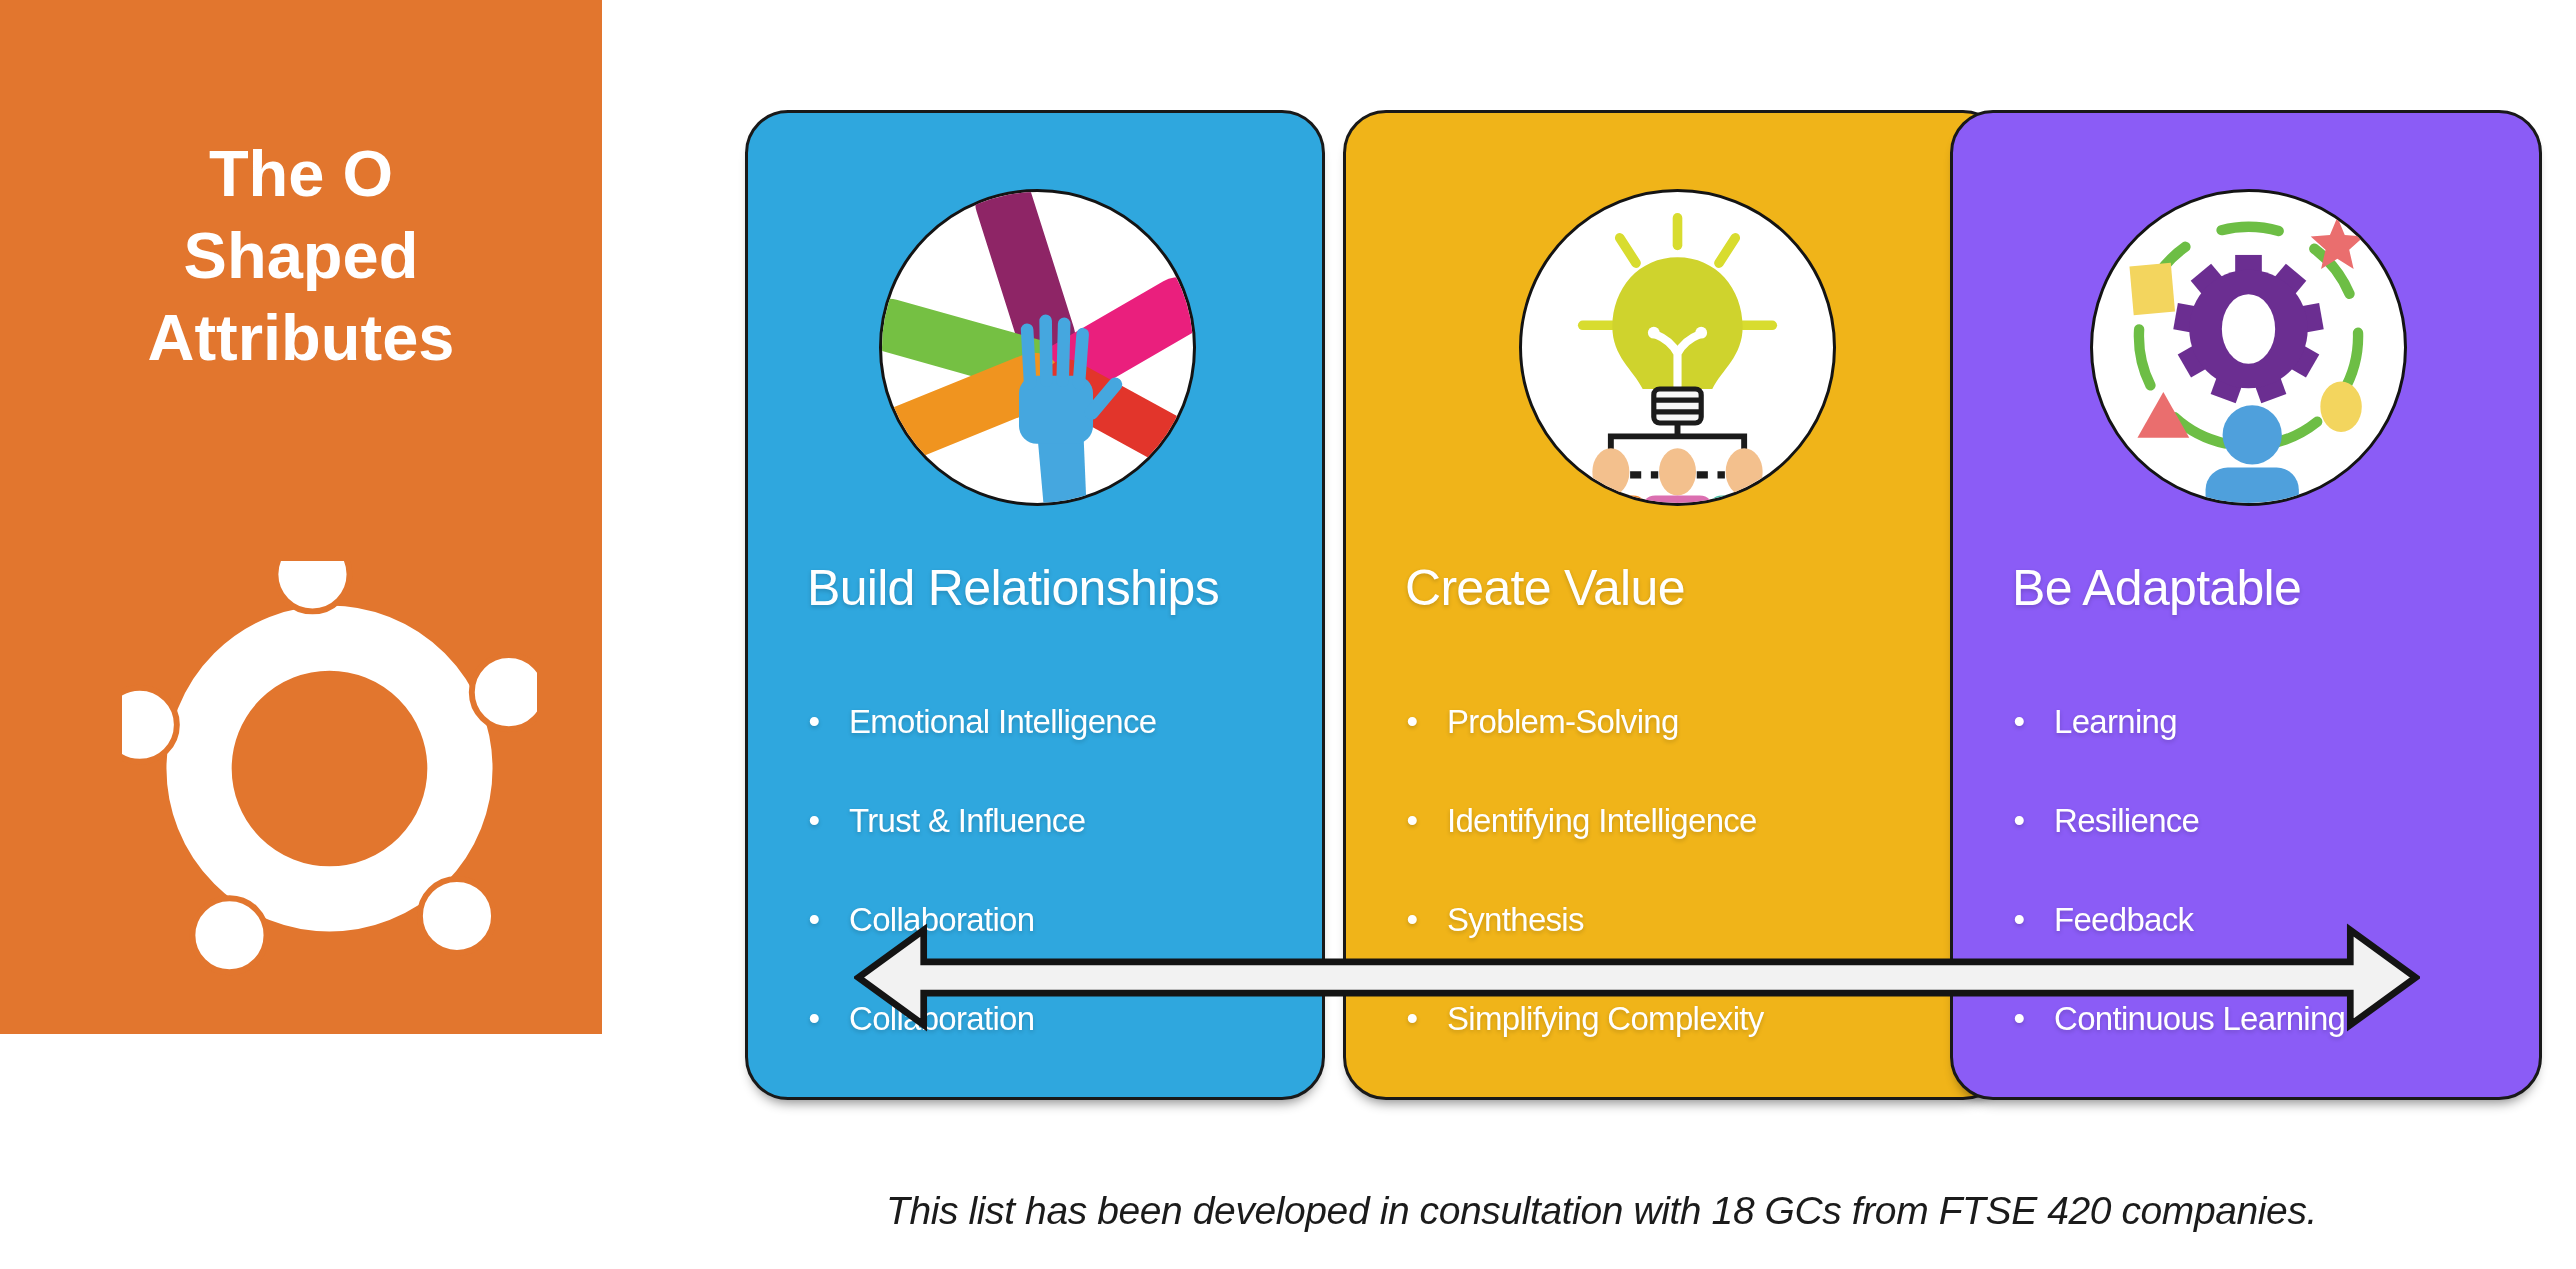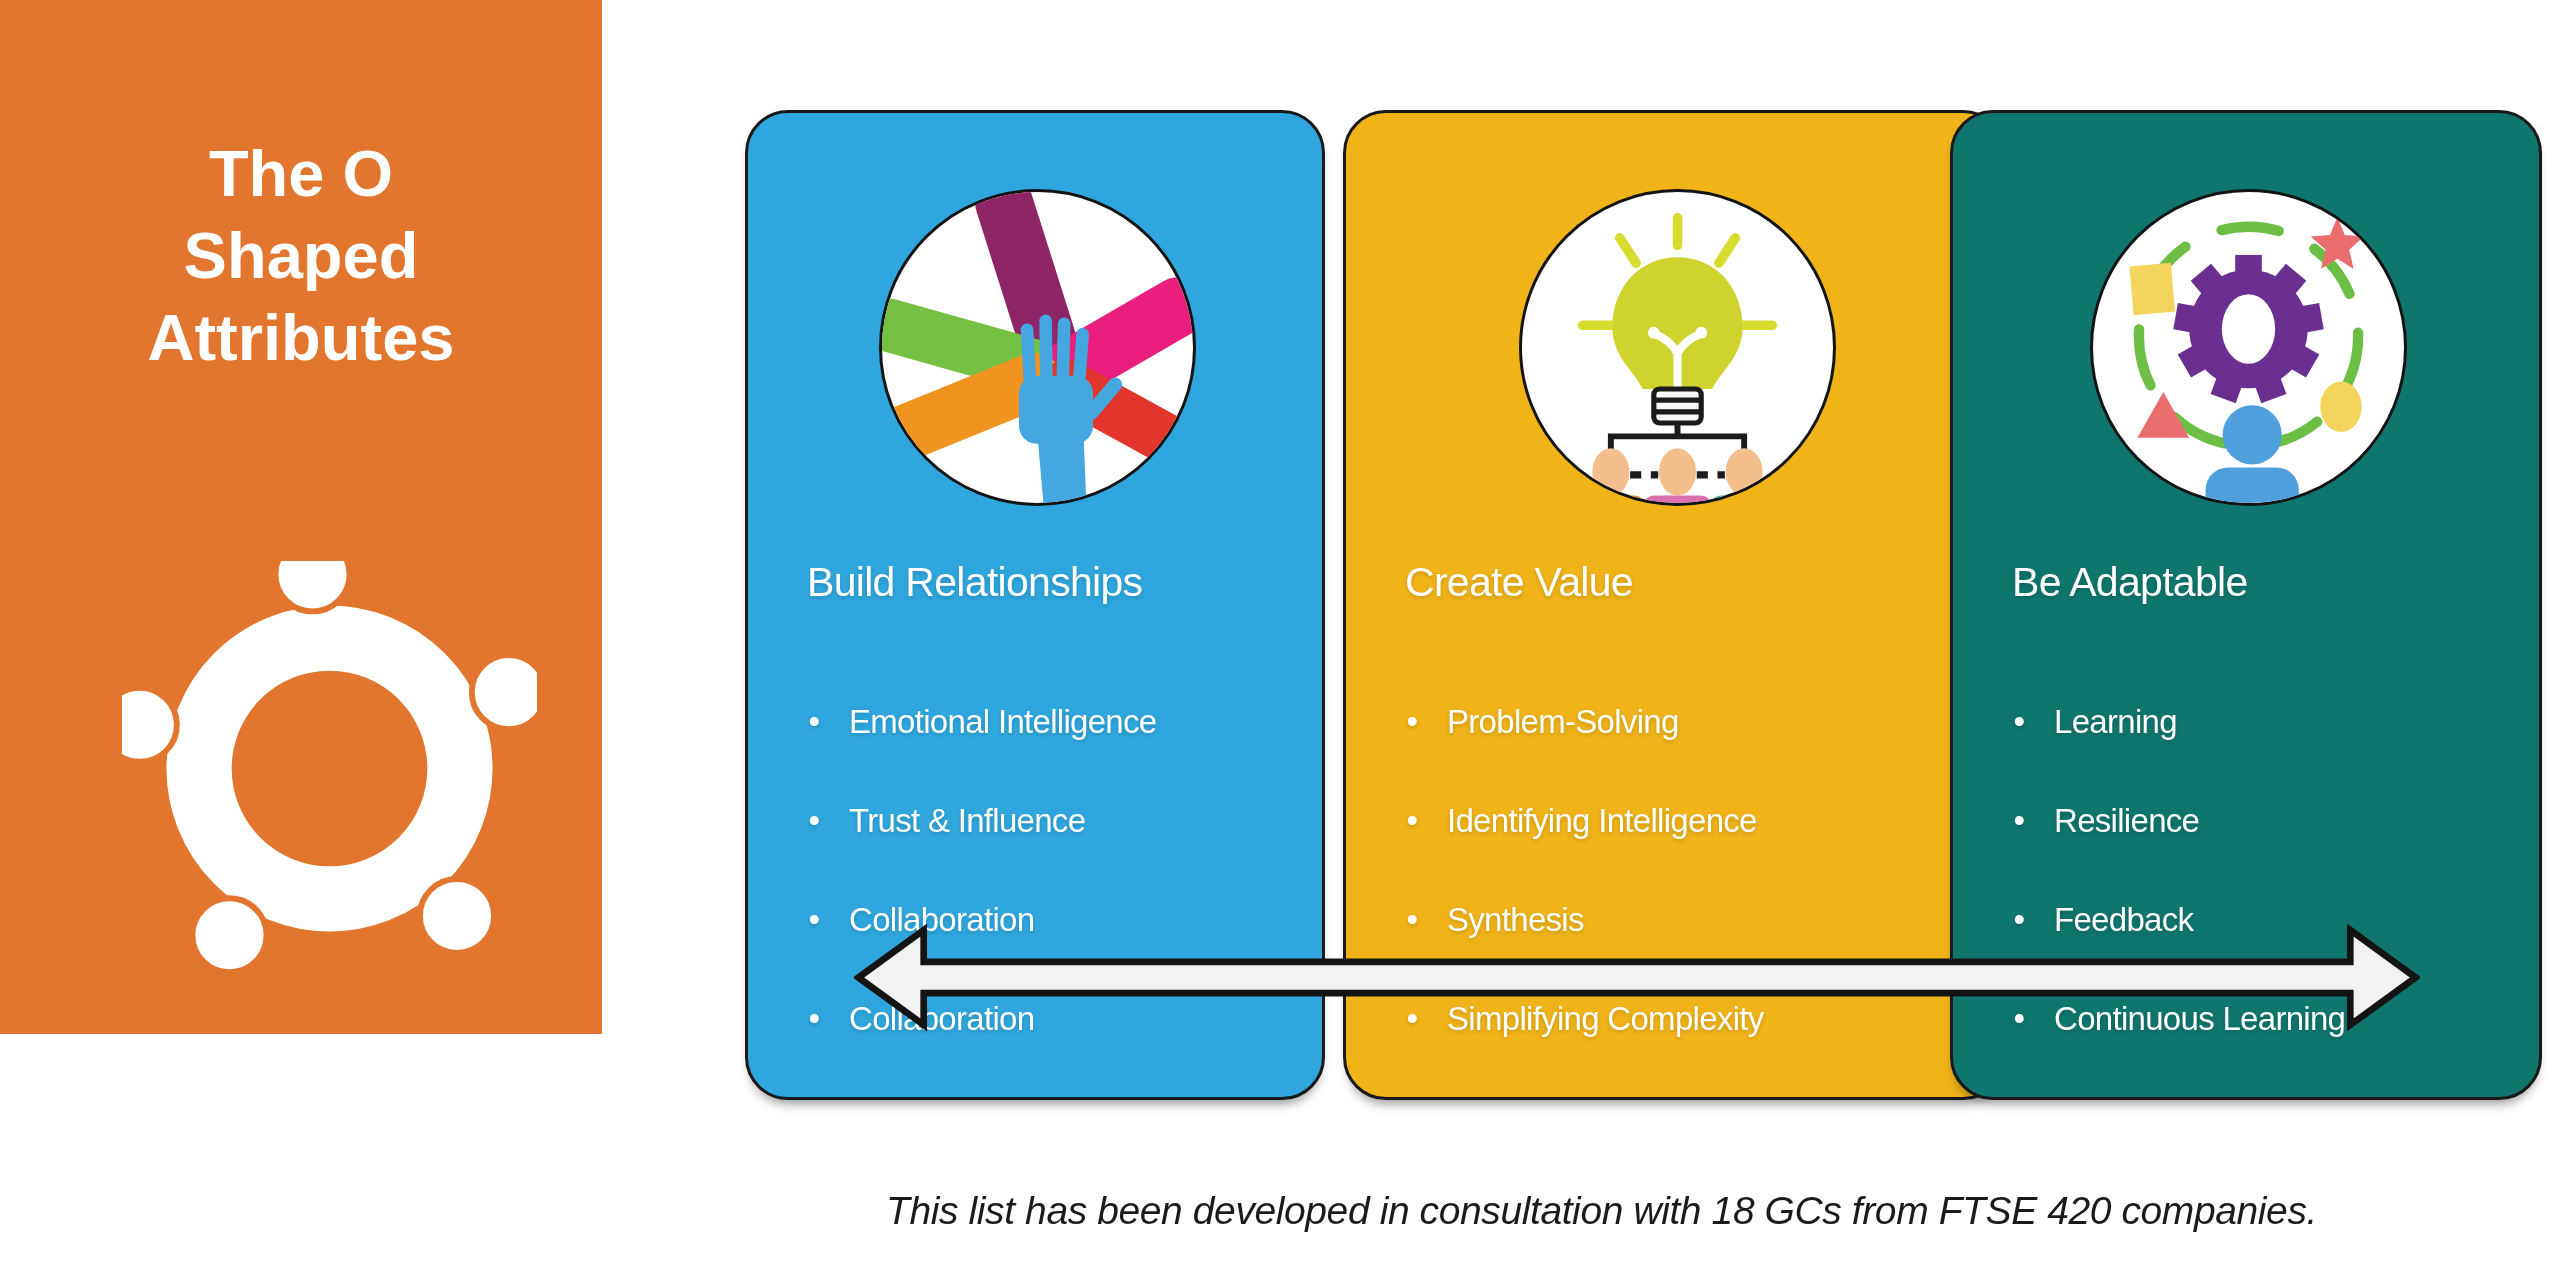--- a/index.html
+++ b/index.html
@@ -13,21 +13,21 @@
   
   .card{position:absolute;top:110px;height:990px;border:3px solid #191919;border-radius:43px;
         box-shadow:0 9px 12px -6px rgba(0,0,0,0.45);box-sizing:border-box;}
   .card-blue  {left:745px;width:580px;}
   .card-yellow{left:1343px;width:663px;}
   .card-green {left:1950px;width:592px;}
   .card-circle{position:absolute;top:76px;left:50%;margin-left:-156px;width:311px;height:311px;
                background:#ffffff;border:3px solid #141414;border-radius:50%;overflow:hidden;}
   .card-circle svg{display:block;width:100%;height:100%;}
   .card-title{position:absolute;left:59px;top:446px;margin:0;color:#ffffff;font-weight:400;
-              font-size:41px;letter-spacing:-0.7px;text-shadow:0 1.5px 4.4px rgba(0,0,0,0.18);}
+              font-size:50px;letter-spacing:-0.7px;text-shadow:0 1.5px 4.4px rgba(0,0,0,0.18);}
   .card-bullets{position:absolute;left:59px;top:584px;margin:0;padding:0;list-style:none;
                 color:#ffffff;font-size:33px;letter-spacing:-0.7px;
                 text-shadow:0 1.5px 4.4px rgba(0,0,0,0.18);}
   .card-bullets li{position:relative;padding-left:42px;line-height:49px;margin-bottom:50px;white-space:nowrap;}
   .card-bullets li::before{content:"\2022";position:absolute;left:1.5px;top:0;}
   
   .span-arrow{position:absolute;left:854px;top:921px;width:1566px;height:113px;z-index:5;}
   
   .caption{position:absolute;left:671px;top:1189px;width:1861px;margin:0;text-align:center;
            font-style:italic;font-size:39px;color:#1b1b1b;letter-spacing:-0.4px;}
@@ -113,21 +113,21 @@
     </div>
     <h2 class="card-title">Create Value</h2>
     <ul class="card-bullets">
       <li>Problem-Solving</li>
       <li>Identifying Intelligence</li>
       <li>Synthesis</li>
       <li>Simplifying Complexity</li>
     </ul>
   </section>
 
-  <section class="card card-green" style="background-color: #0f766e;">
+  <section class="card card-green" style="background-color: #8b5cf6;">
     <div class="card-circle">
       <svg viewBox="0 0 420 420">
         <circle cx="210" cy="195" r="148" fill="none" stroke="#6DBE45" stroke-width="14" stroke-dasharray="78 54" stroke-linecap="round"></circle>
         <rect x="52" y="98" width="56" height="66" fill="#F3D55E" transform="rotate(-5 80 131)"></rect>
         <polygon points="330,34 340,58 366,60 346,78 352,104 330,90 308,104 314,78 294,60 320,58" fill="#EA6E6E"></polygon>
         <polygon points="95,270 60,332 130,332" fill="#EA6E6E"></polygon>
         <ellipse cx="335" cy="290" rx="28" ry="34" fill="#F3D55E"></ellipse>
         <g fill="#6B2E91">
           <rect x="192" y="85" width="36" height="36" transform="rotate(0 210 185)"></rect>
           <rect x="192" y="85" width="36" height="36" transform="rotate(40 210 185)"></rect>

